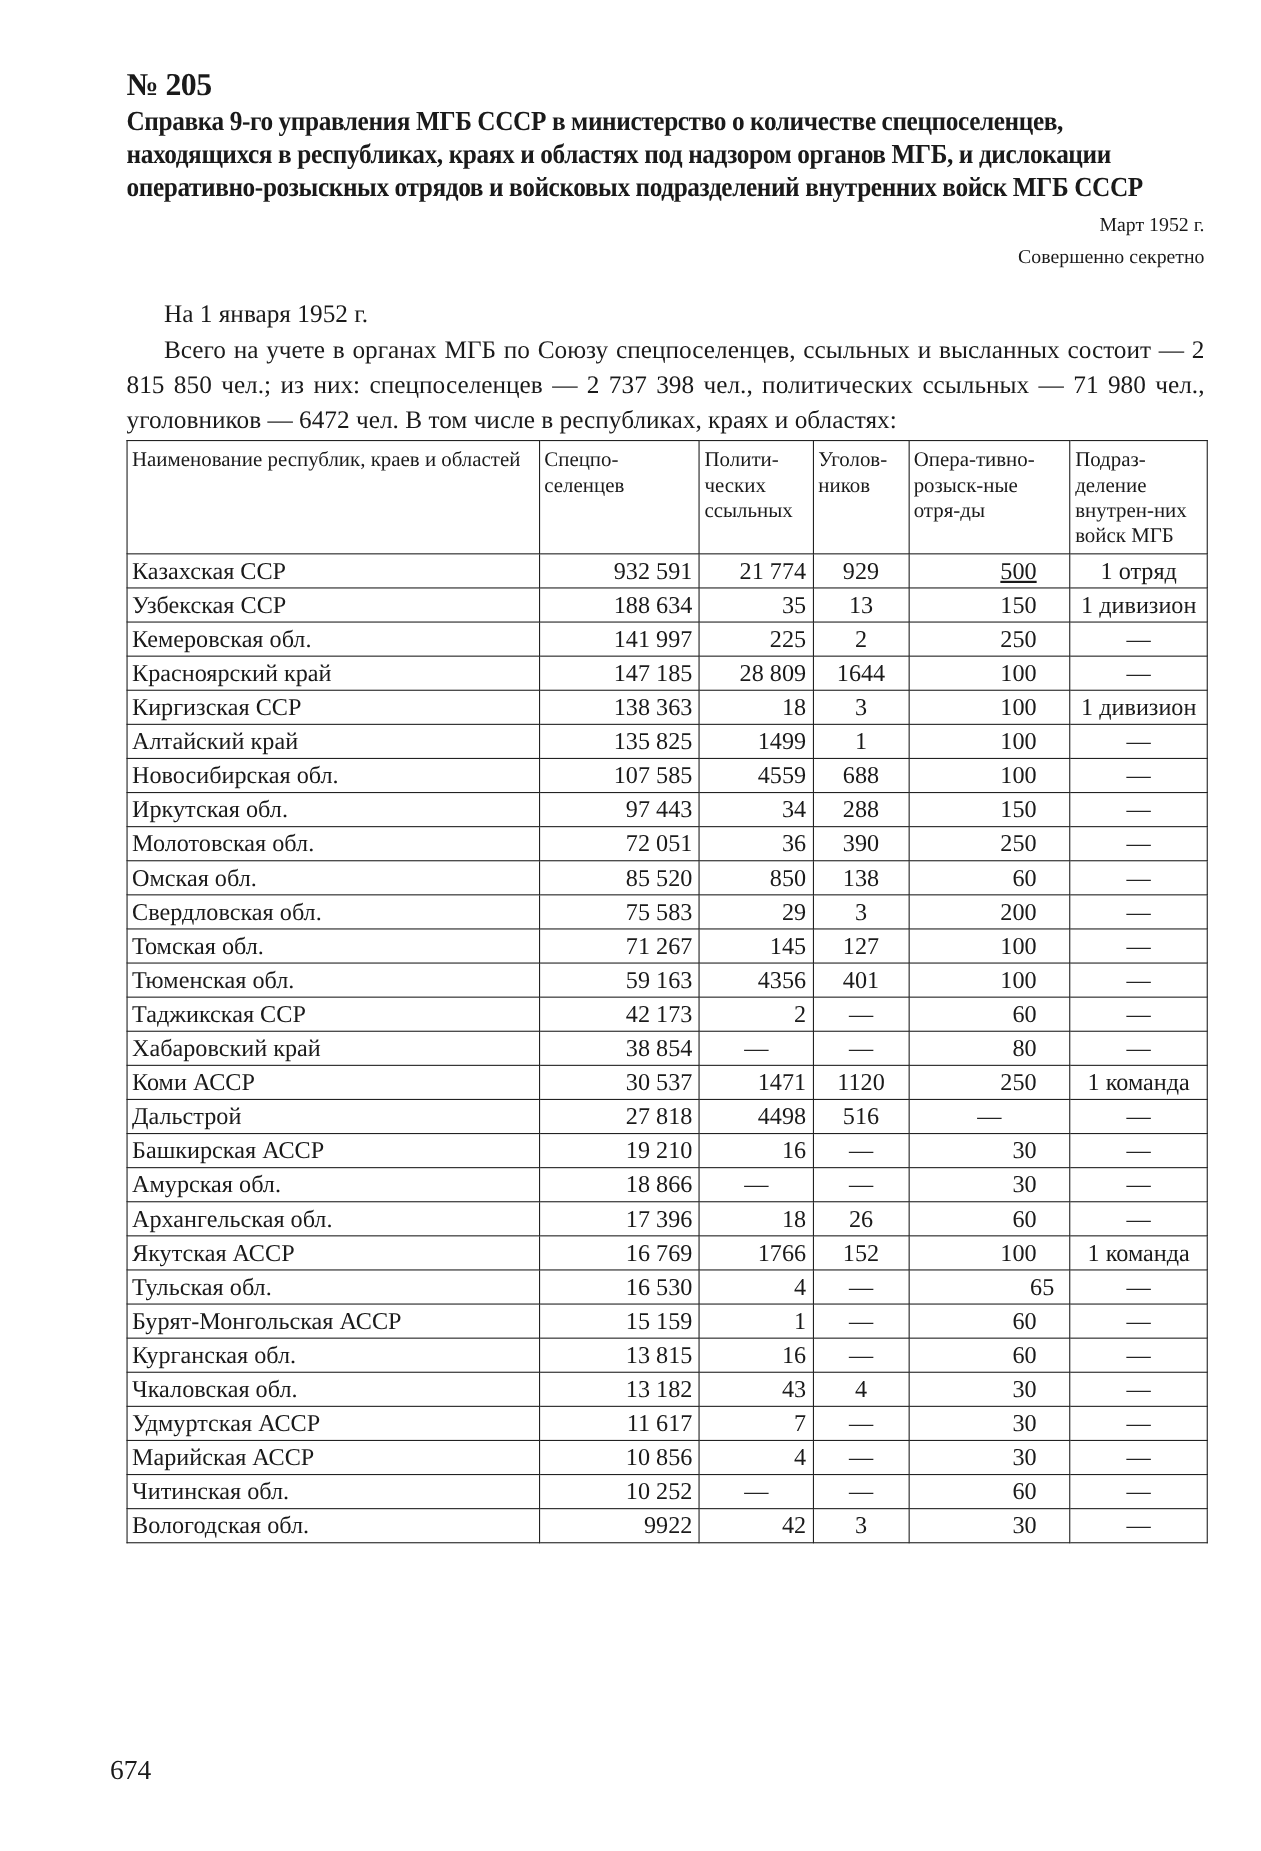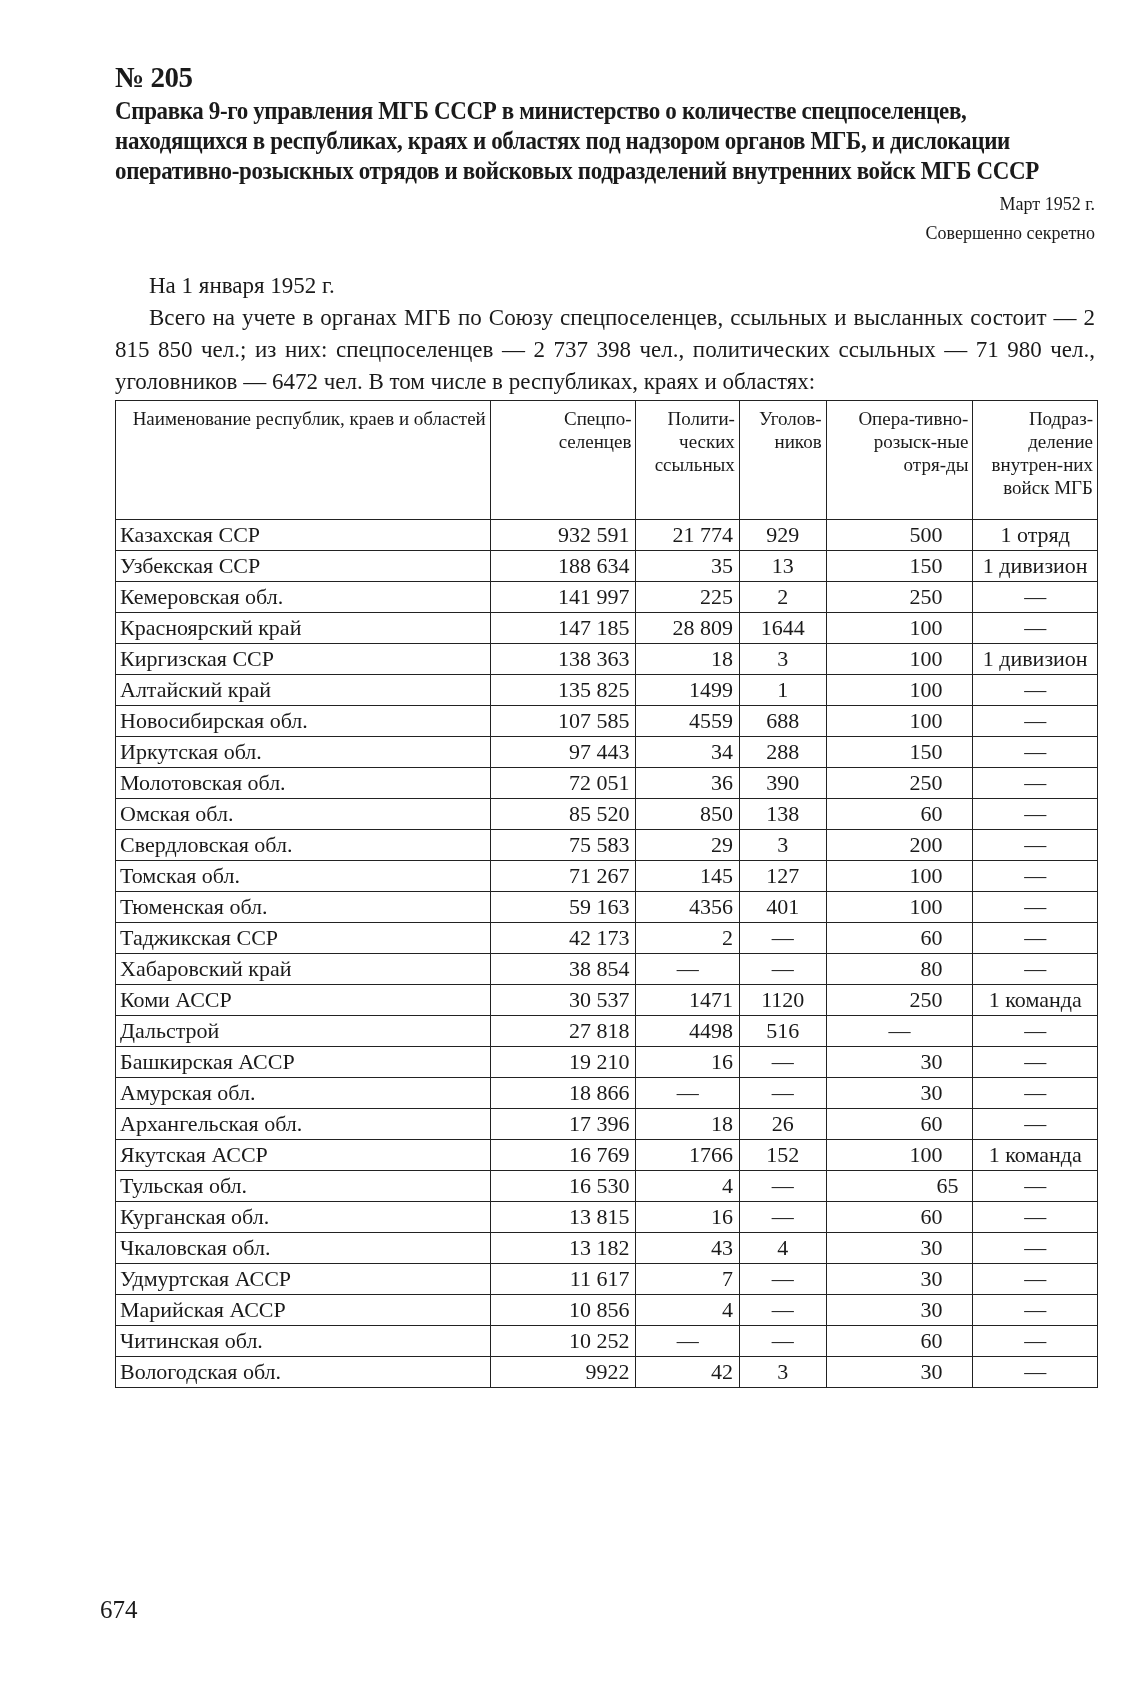--- a/index.html
+++ b/index.html
@@ -21,21 +21,21 @@
   .para { font-size: 23px; line-height: 32px; text-align: justify; }
   .para.indent { text-indent: 34px; }
   .date-line { margin-top: 22px; text-indent: 34px; font-size: 23px; line-height: 32px; }
   table {
     border-collapse: collapse; margin-top: 2px; width: 983px;
     font-size: 22px; table-layout: fixed;
   }
   th, td { border: 1.5px solid #222; padding: 0 4px; }
   th {
     font-weight: normal; font-size: 19px; line-height: 23px;
-    vertical-align: top; text-align: right; padding-top: 6px; padding-bottom: 20px;
+    vertical-align: top; text-align: left; padding-top: 6px; padding-bottom: 4px;
   }
   td { height: 30px; line-height: 30px; white-space: nowrap; }
   td.num { text-align: right; padding-right: 6px; }
   td.ctr { text-align: center; }
   td.name { text-align: left; padding-left: 4px; }
   td.dash { text-align: center; }
   .page-num { position: absolute; left: 100px; top: 1596px; font-size: 25px; }
 </style>
 </head>
 <body>
@@ -66,21 +66,21 @@
         <th>Опера-тивно-розыск-ные отря-ды</th>
         <th>Подраз-деление внутрен-них войск МГБ</th>
       </tr>
     </thead>
     <tbody id="table-body">
         <tr>
           <td class="name">Казахская ССР</td>
           <td class="num">932 591</td>
           <td class="num">21 774</td>
           <td class="ctr">929</td>
-          <td class="num" style="padding-right: 30px;">500</td>
+          <td class="num" style="padding-right: 30px; text-decoration: underline;">500</td>
           <td class="ctr">1 отряд</td>
         </tr>
         <tr>
           <td class="name">Узбекская ССР</td>
           <td class="num">188 634</td>
           <td class="num">35</td>
           <td class="ctr">13</td>
           <td class="num" style="padding-right: 30px;">150</td>
           <td class="ctr">1 дивизион</td>
         </tr>
@@ -235,20 +235,28 @@
           <td class="ctr">152</td>
           <td class="num" style="padding-right: 30px;">100</td>
           <td class="ctr">1 команда</td>
         </tr>
         <tr>
           <td class="name">Тульская обл.</td>
           <td class="num">16 530</td>
           <td class="num">4</td>
           <td class="dash">—</td>
           <td class="num" style="padding-right: 14px;">65</td>
+          <td class="dash">—</td>
+        </tr>
+        <tr>
+          <td class="name">Бурят-Монгольская АССР</td>
+          <td class="num">15 159</td>
+          <td class="num">1</td>
+          <td class="dash">—</td>
+          <td class="num" style="padding-right: 30px;">60</td>
           <td class="dash">—</td>
         </tr>
         <tr>
           <td class="name">Курганская обл.</td>
           <td class="num">13 815</td>
           <td class="num">16</td>
           <td class="dash">—</td>
           <td class="num" style="padding-right: 30px;">60</td>
           <td class="dash">—</td>
         </tr>

